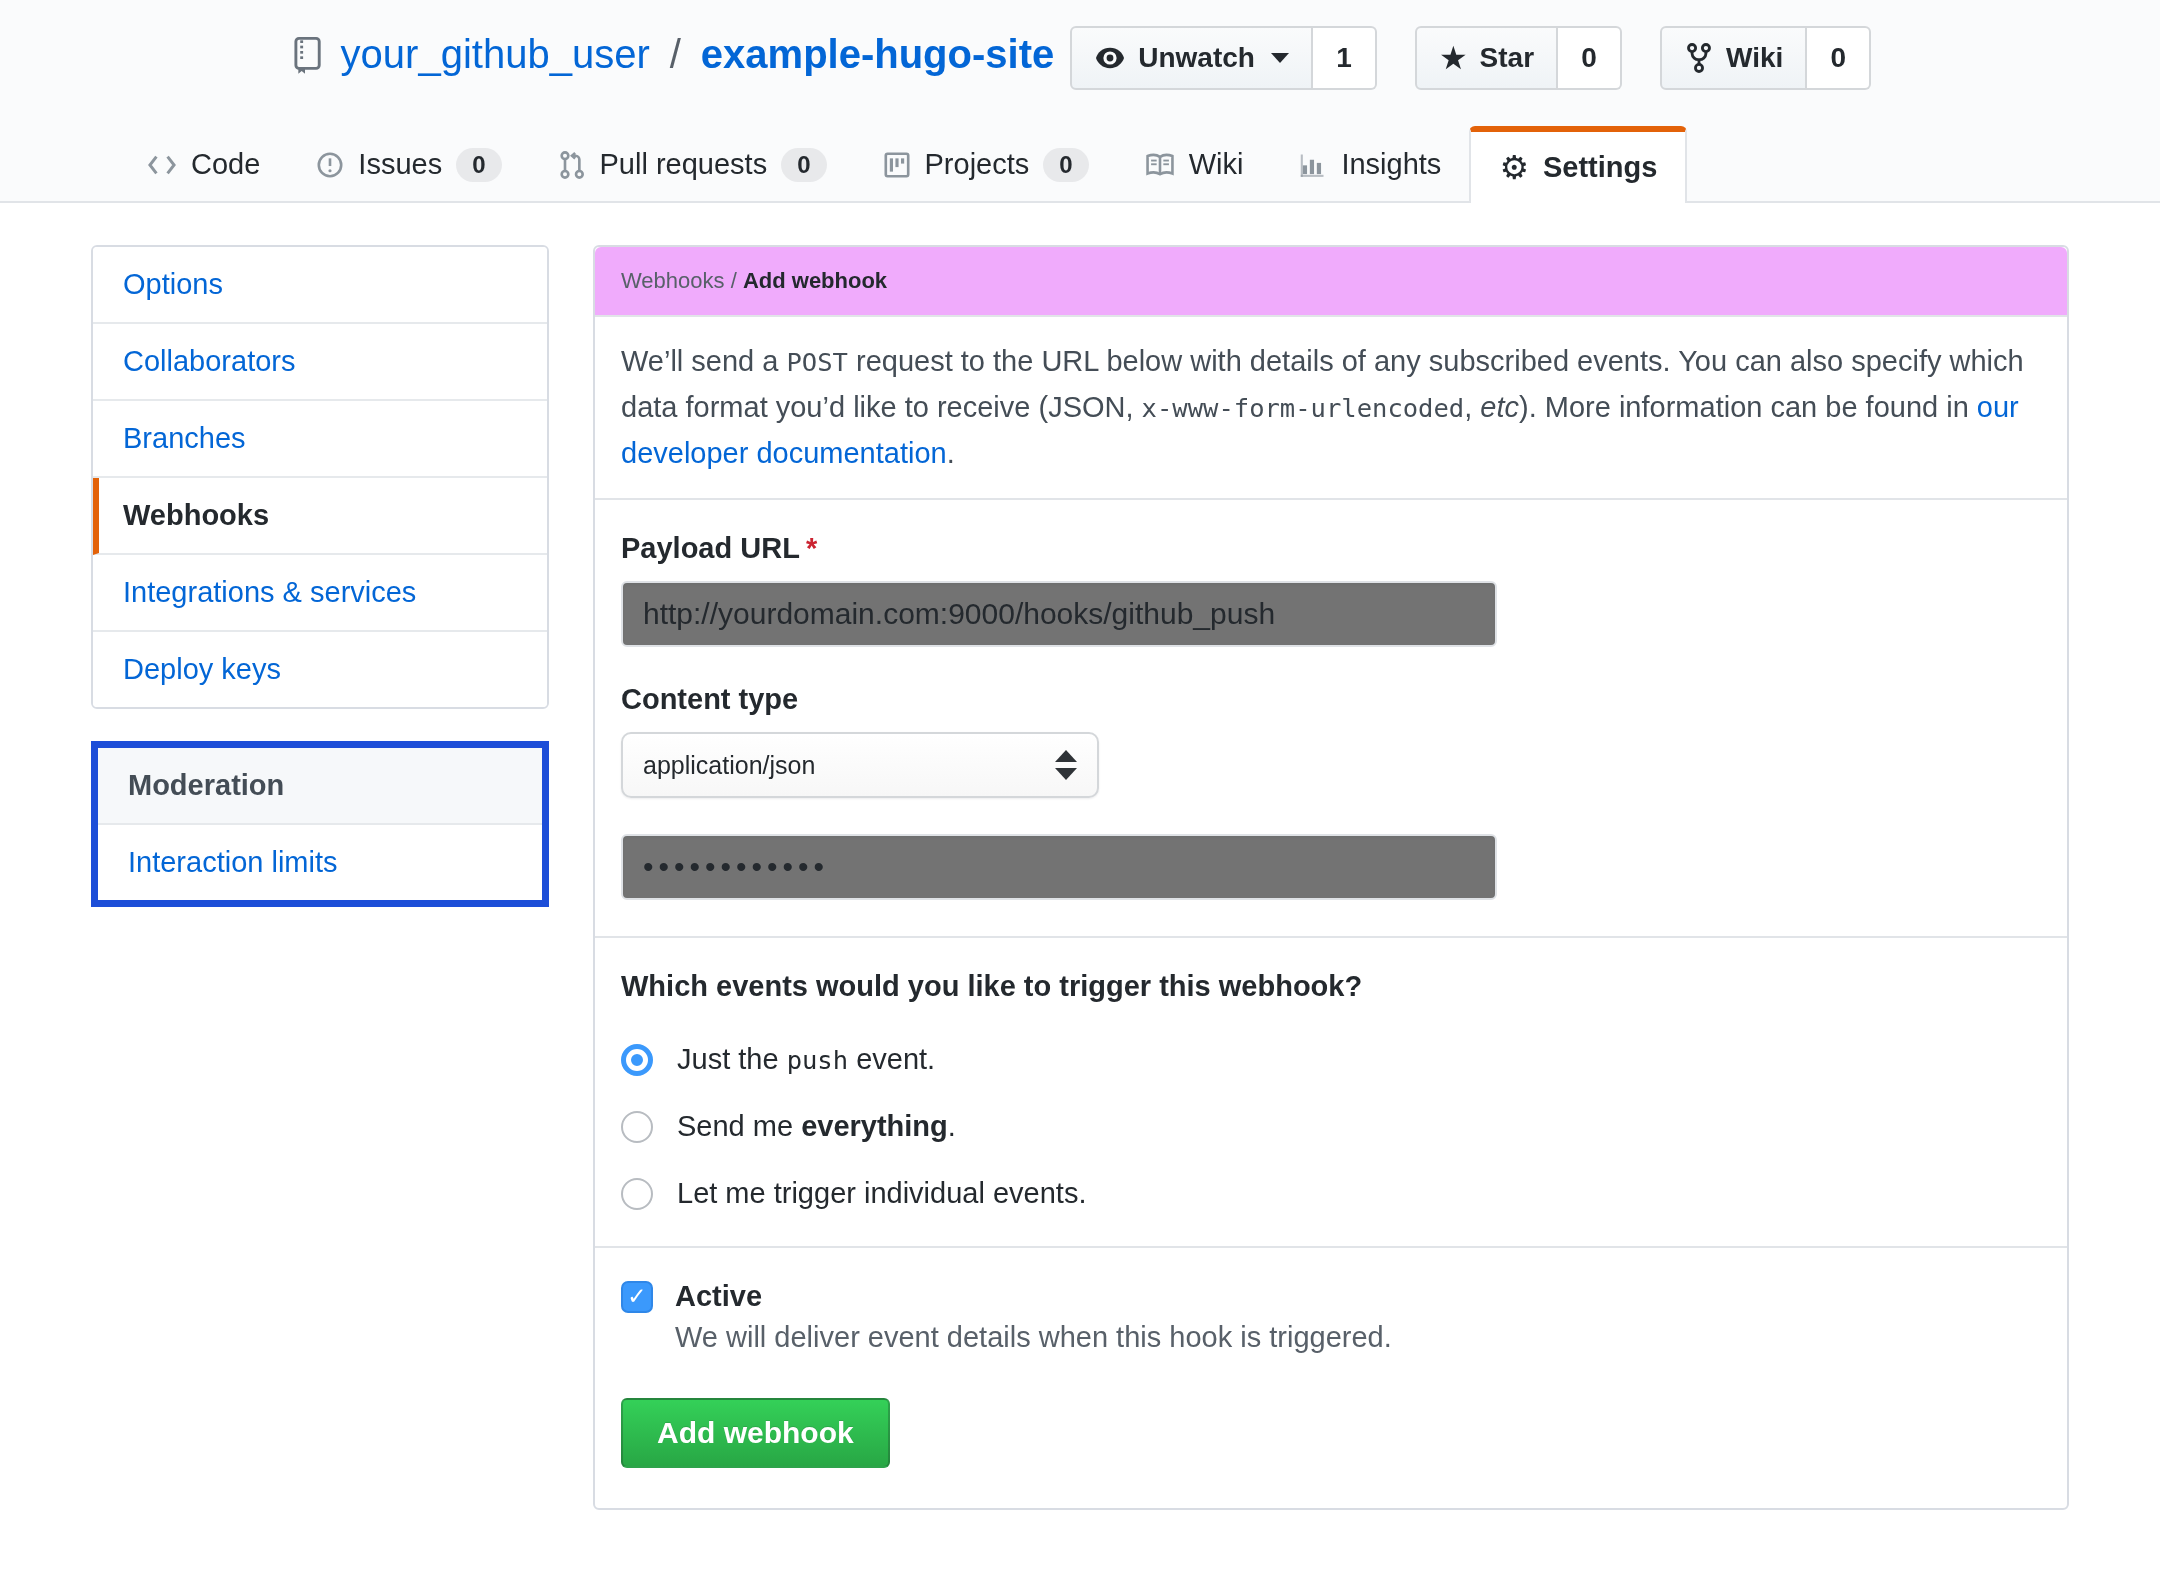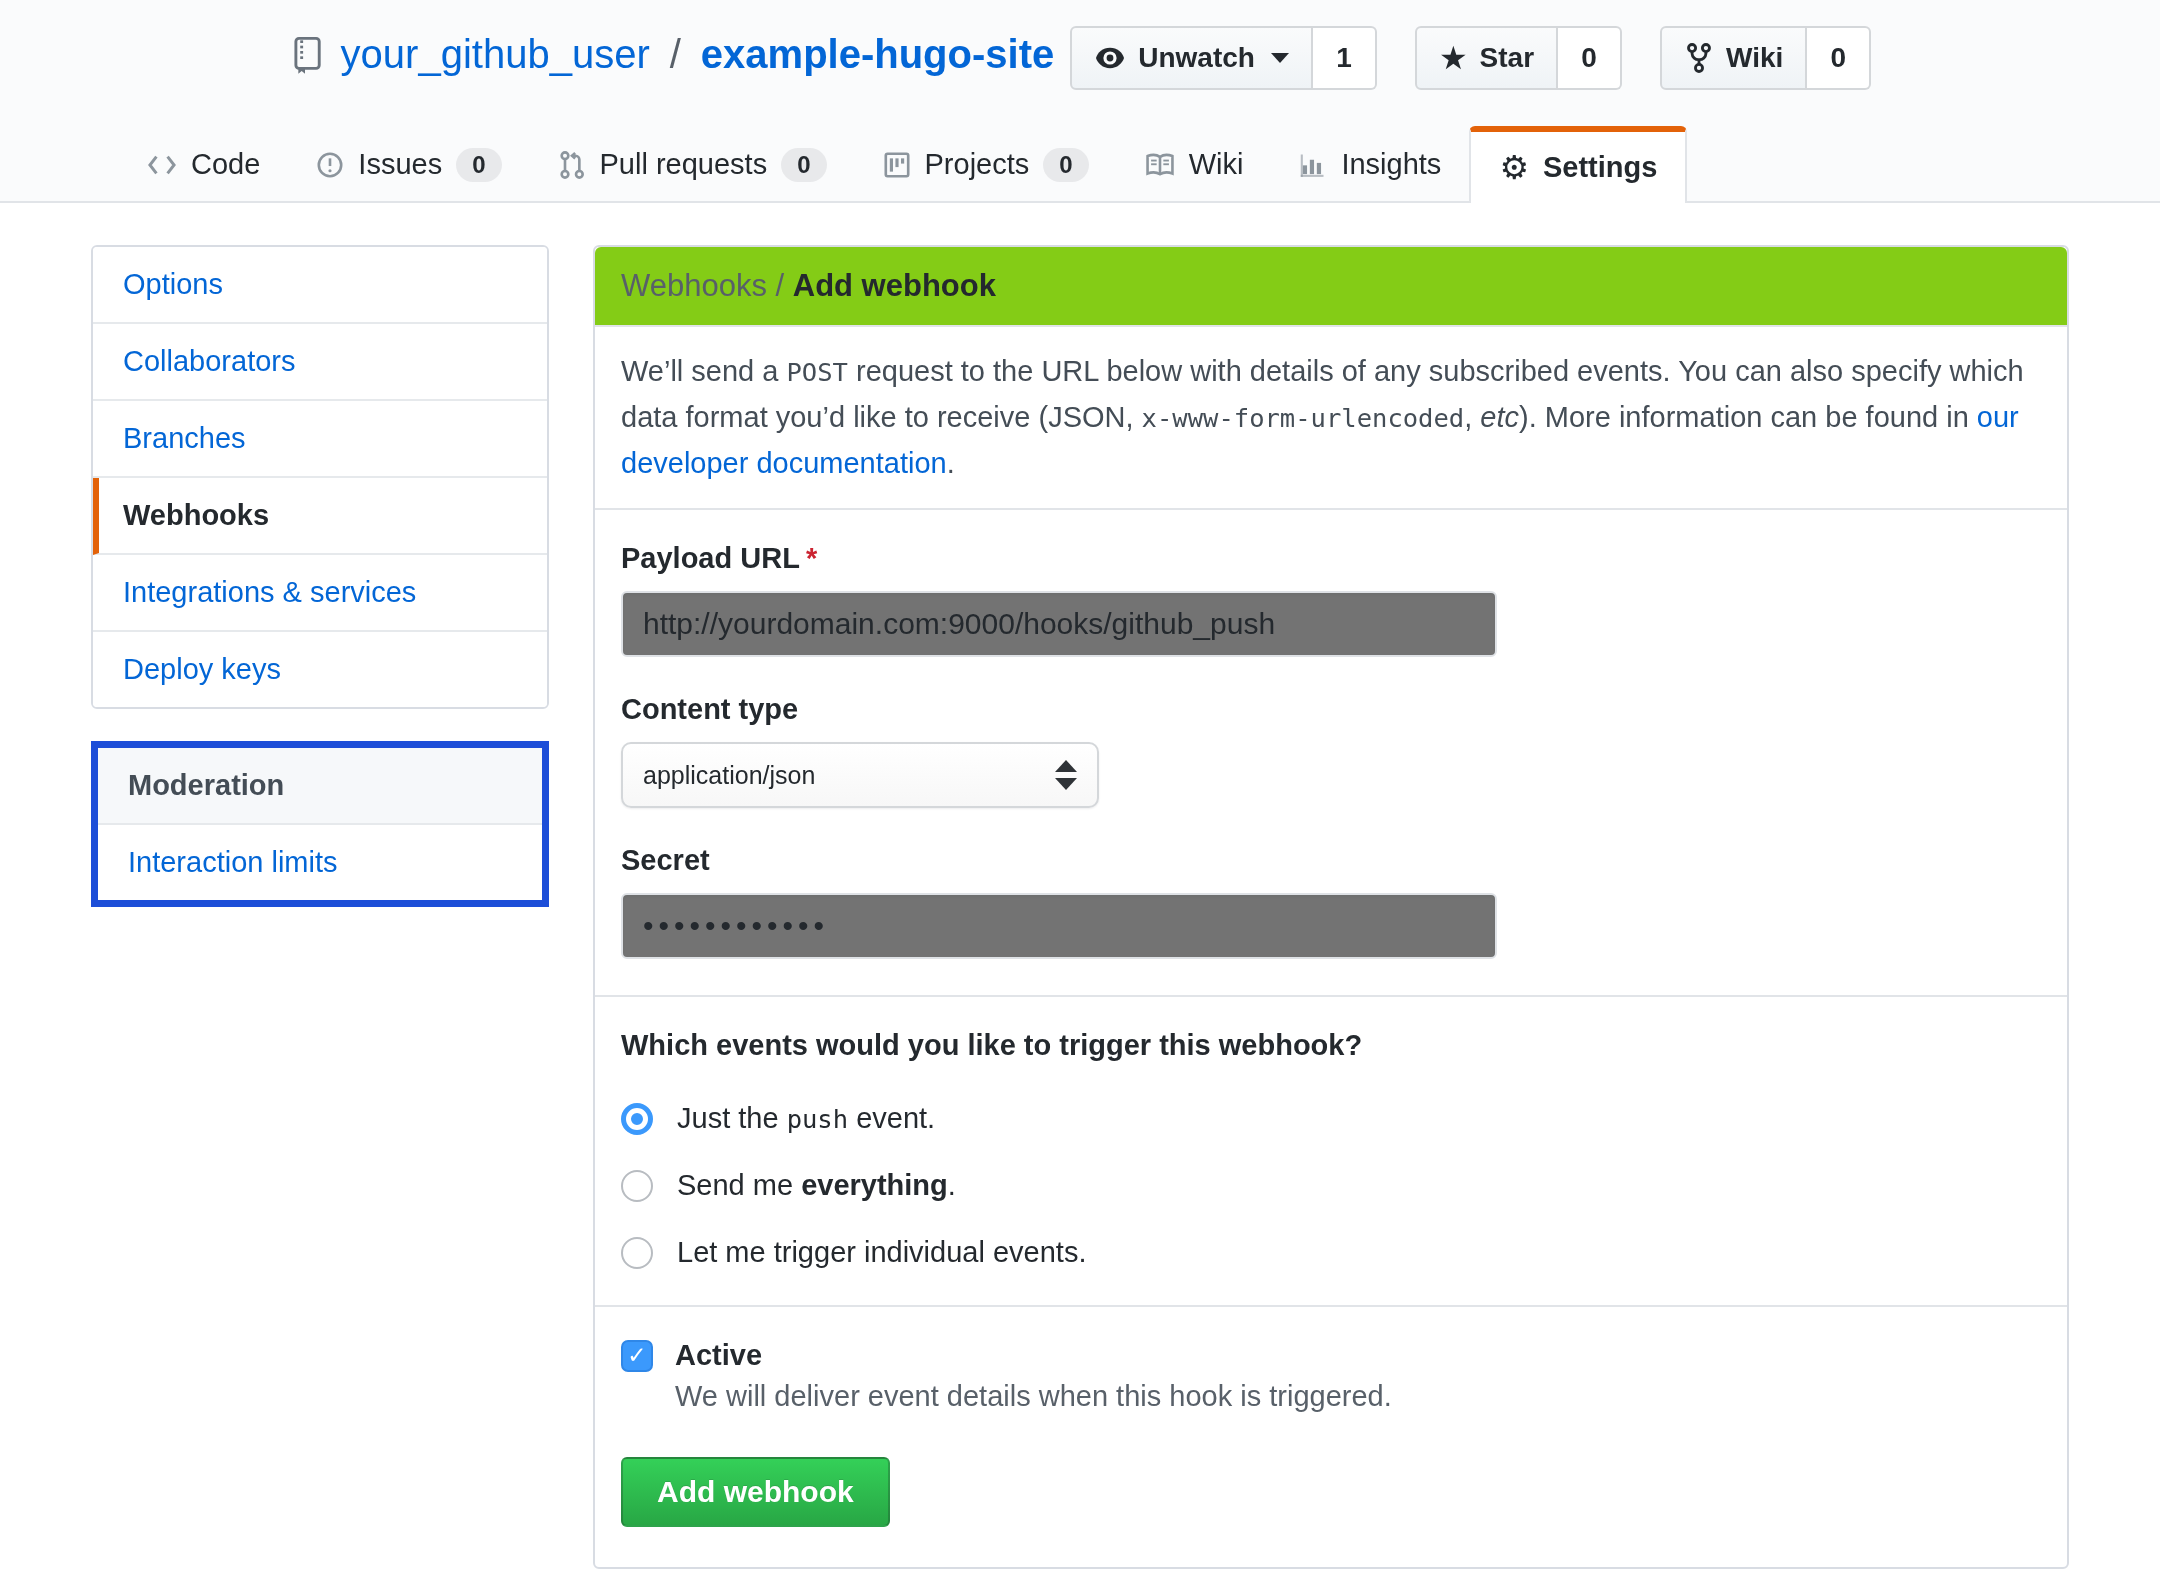--- a/index.html
+++ b/index.html
@@ -46,21 +46,21 @@
   .menu-box { background:#fff; border:2px solid #d8dce3; border-radius:6px; overflow:hidden; }
   .menu-item { display:block; padding:21px 30px; font-size:29px; color:#0366d6;
     border-bottom:2px solid #e6e9ec; text-decoration:none; cursor:pointer; background:#fff; }
   .menu-item:last-child { border-bottom:none; }
   .menu-item.active { color:#24292e; font-weight:700; border-left:6px solid #e36209; padding-left:24px; }
   .mod-box { margin-top:32px; background:#fff; border:7px solid #1d4ed8; border-radius:0; overflow:hidden; }
   .mod-header { background:#f6f8fa; padding:21px 30px; font-size:29px; font-weight:700;
     color:#444d56; border-bottom:2px solid #e6e9ec; }
 
   .main-panel { flex:1; margin-left:44px; background:#fff; border:2px solid #d8dce3; border-radius:6px; }
-  .panel-header { background:#84cc16; padding:21px 26px; font-size:31px; border-bottom:2px solid #e1e4e8;
+  .panel-header { background:#f0abfc; padding:21px 26px; font-size:22px; border-bottom:2px solid #e1e4e8;
     border-radius:6px 6px 0 0; }
   .crumb-section { color:#586069; }
   .crumb-sep { color:#586069; }
   .crumb-page { color:#24292e; font-weight:700; }
 
   .panel-desc { padding:22px 26px; font-size:29px; line-height:45px; color:#444d56;
     border-bottom:2px solid #e1e4e8; }
   .seg-mono { font-family:"DejaVu Sans Mono","Liberation Mono",monospace; font-size:0.88em; }
   .seg-bold { font-weight:700; }
   .seg-italic { font-style:italic; }
@@ -292,21 +292,20 @@
           <div class="select">
             <span>application/json</span>
             <span class="updown">
               <span class="tri-up"></span>
                 <span class="tri-down"></span>
             </span>
           </div>
         </div>
 
         <div class="form-group">
-          <label class="form-label">Secret</label>
           <input class="text-input secret-input" type="text" value="••••••••••••" style="">
         </div>
       </div>
 
       <div class="panel-events">
         <div class="events-heading">Which events would you like to trigger this webhook?</div>
         <div class="radio-row">
           <span class="radio selected"></span>
           <span><span>Just the </span><span class="seg-mono">push</span><span> event.</span></span>
         </div>

